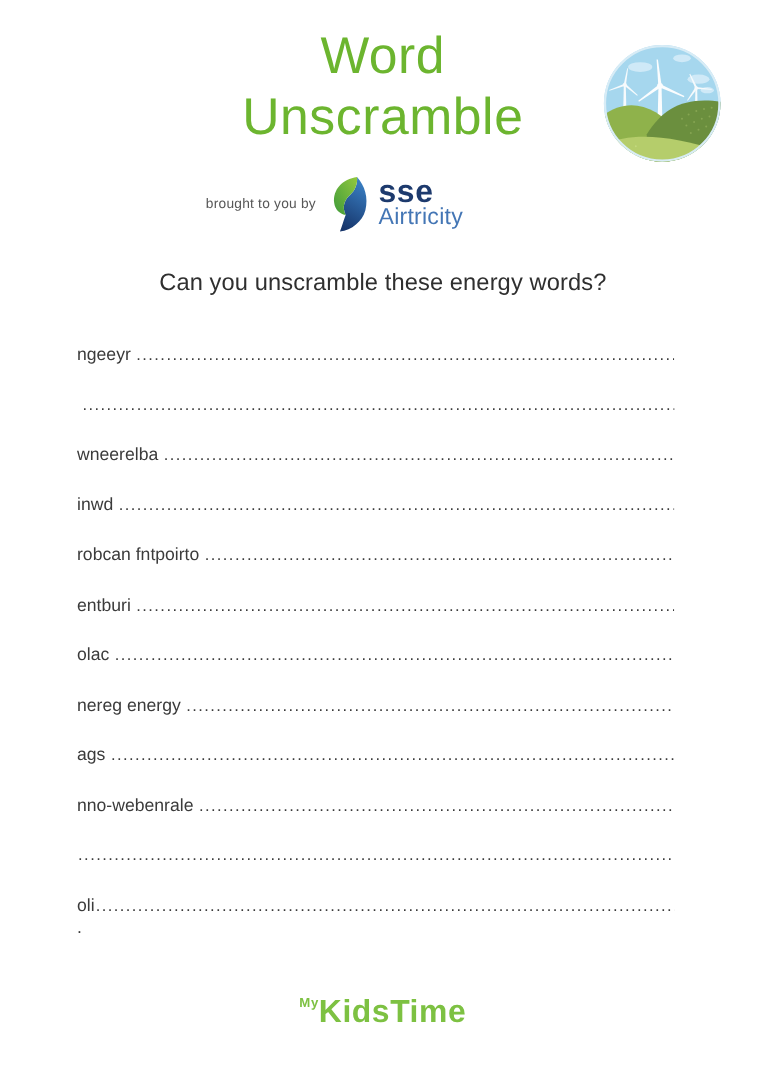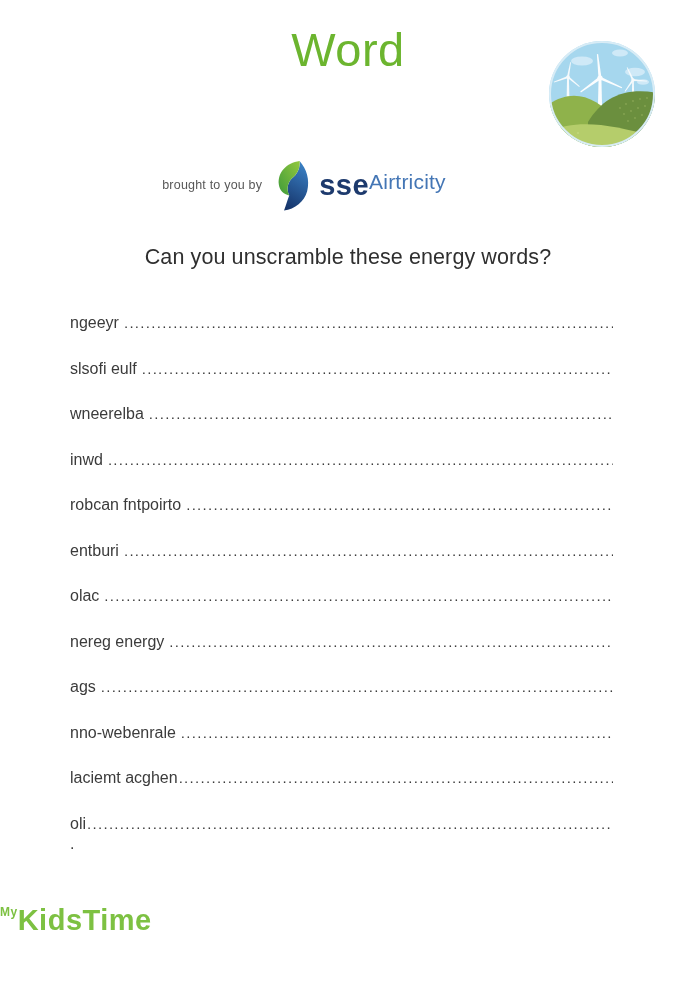--- a/index.html
+++ b/index.html
@@ -50,21 +50,21 @@
     justify-content: center;
     align-items: center;
   }
   .brought-by {
     color: var(--muted-text);
     font-size: 12.5px;
     margin-right: 14px;
     letter-spacing: 0.2px;
   }
   .sse-swirl { width: 34px; height: 53px; margin-right: 9px; }
-  .sponsor-text { display: flex; flex-direction: row; justify-content: center; }
+  .sponsor-text { display: flex; flex-direction: column; justify-content: center; }
   .sponsor-name {
     color: var(--sse-navy);
     font-size: 29px;
     font-weight: 700;
     line-height: 26px;
     letter-spacing: 0.5px;
   }
   .sponsor-sub {
     color: var(--airtricity-blue);
     font-size: 21px;
@@ -115,20 +115,21 @@
     top: 836px;
     color: var(--body-text);
     font-size: 16px;
     line-height: 16px;
   }
   .footer-logo {
     position: absolute;
     top: 904px;
     left: 0;
     width: 696px;
+    text-align: center;
     color: var(--kidstime-green);
     white-space: nowrap;
   }
   .logo-prefix {
     font-size: 12px;
     font-weight: 700;
     vertical-align: 14px;
     letter-spacing: 0.5px;
   }
   .logo-main {
@@ -137,20 +138,21 @@
     letter-spacing: 0.5px;
   }
 </style>
 </head>
 <body>
 
 <div class="page">
 
   <div class="page-title">
     <div>Word</div>
+    <div>Unscramble</div>
   </div>
 
   <svg class="illustration" viewBox="0 0 112 112" aria-hidden="true">
     <defs>
       <clipPath id="circleClip">
           <circle cx="56" cy="56" r="53"></circle>
         </clipPath>
     </defs>
     <g clip-path="url(#circleClip)">
       <rect x="0" y="0" width="112" height="112" fill="#a6d7ee"></rect>
@@ -259,21 +261,20 @@
 
   <div class="question">Can you unscramble these energy words?</div>
 
   <div class="word-list">
     <div class="word-row">
       <span class="scrambled-word">ngeeyr</span>
       <span class="leader">........................................................................................................................................................</span>
     </div>
 
     <div class="word-row">
-      <span class="scrambled-word">slsofi eulf</span>
       <span class="leader">........................................................................................................................................................</span>
     </div>
 
     <div class="word-row">
       <span class="scrambled-word">wneerelba</span>
       <span class="leader">........................................................................................................................................................</span>
     </div>
 
     <div class="word-row">
       <span class="scrambled-word">inwd</span>
@@ -304,21 +305,20 @@
       <span class="scrambled-word">ags</span>
       <span class="leader">........................................................................................................................................................</span>
     </div>
 
     <div class="word-row">
       <span class="scrambled-word">nno-webenrale</span>
       <span class="leader">........................................................................................................................................................</span>
     </div>
 
     <div class="word-row">
-      <span class="scrambled-word">laciemt acghen</span>
       <span class="leader tight">........................................................................................................................................................</span>
     </div>
 
     <div class="word-row">
       <span class="scrambled-word">oli</span>
       <span class="leader tight">........................................................................................................................................................</span>
     </div>
   </div>
 
   <div class="trailing-period">.</div>

